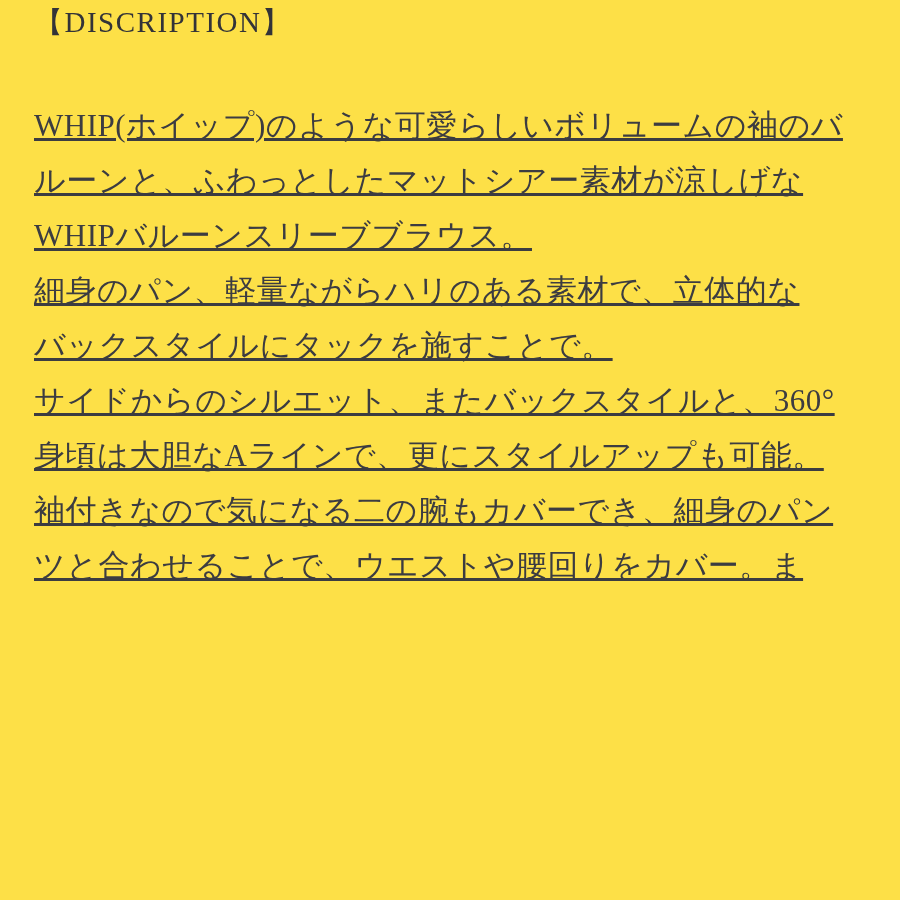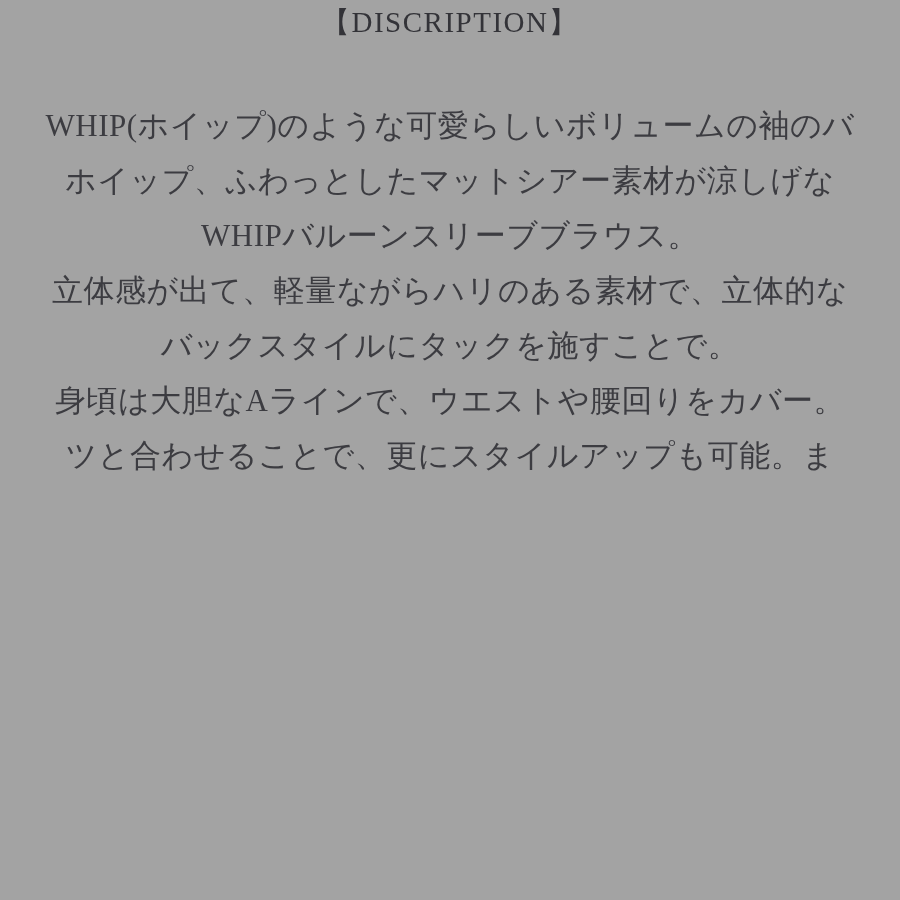--- a/index.html
+++ b/index.html
@@ -4,54 +4,56 @@
 <style>
   html, body {
     margin: 0;
     padding: 0;
     background: #ffffff;
   }
   .page {
     position: relative;
     width: 900px;
     height: 900px;
-    background: #a3a3a3;
+    background: #fde047;
     overflow: hidden;
     font-family: "Liberation Serif", "DejaVu Serif", serif;
     color: #3c3c41;
     box-sizing: border-box;
     padding: 2px 34px 0 34px;
-    text-align: center;
   }
   .heading {
     font-size: 29px;
     line-height: 40px;
     letter-spacing: 1.5px;
     color: #333338;
     white-space: nowrap;
   }
   .body-text {
     margin-top: 56px;
+    text-decoration: underline;
   }
   .text-line {
     font-size: 31px;
     line-height: 55px;
     height: 55px;
     letter-spacing: 0.5px;
     white-space: nowrap;
   }
 </style>
 </head>
 <body>
 
 <div class="page">
   <div class="heading">【DISCRIPTION】</div>
 
   <div class="body-text">
     <div class="text-line">WHIP(ホイップ)のような可愛らしいボリュームの袖のバ</div>
-    <div class="text-line">ホイップ、ふわっとしたマットシアー素材が涼しげな</div>
+    <div class="text-line">ルーンと、ふわっとしたマットシアー素材が涼しげな</div>
     <div class="text-line">WHIPバルーンスリーブブラウス。</div>
-    <div class="text-line">立体感が出て、軽量ながらハリのある素材で、立体的な</div>
+    <div class="text-line">細身のパン、軽量ながらハリのある素材で、立体的な</div>
     <div class="text-line">バックスタイルにタックを施すことで。</div>
-    <div class="text-line">身頃は大胆なAラインで、ウエストや腰回りをカバー。</div>
-    <div class="text-line">ツと合わせることで、更にスタイルアップも可能。ま</div>
+    <div class="text-line">サイドからのシルエット、またバックスタイルと、360°</div>
+    <div class="text-line">身頃は大胆なAラインで、更にスタイルアップも可能。</div>
+    <div class="text-line">袖付きなので気になる二の腕もカバーでき、細身のパン</div>
+    <div class="text-line">ツと合わせることで、ウエストや腰回りをカバー。ま</div>
   </div>
 </div>
 
 </body></html>

